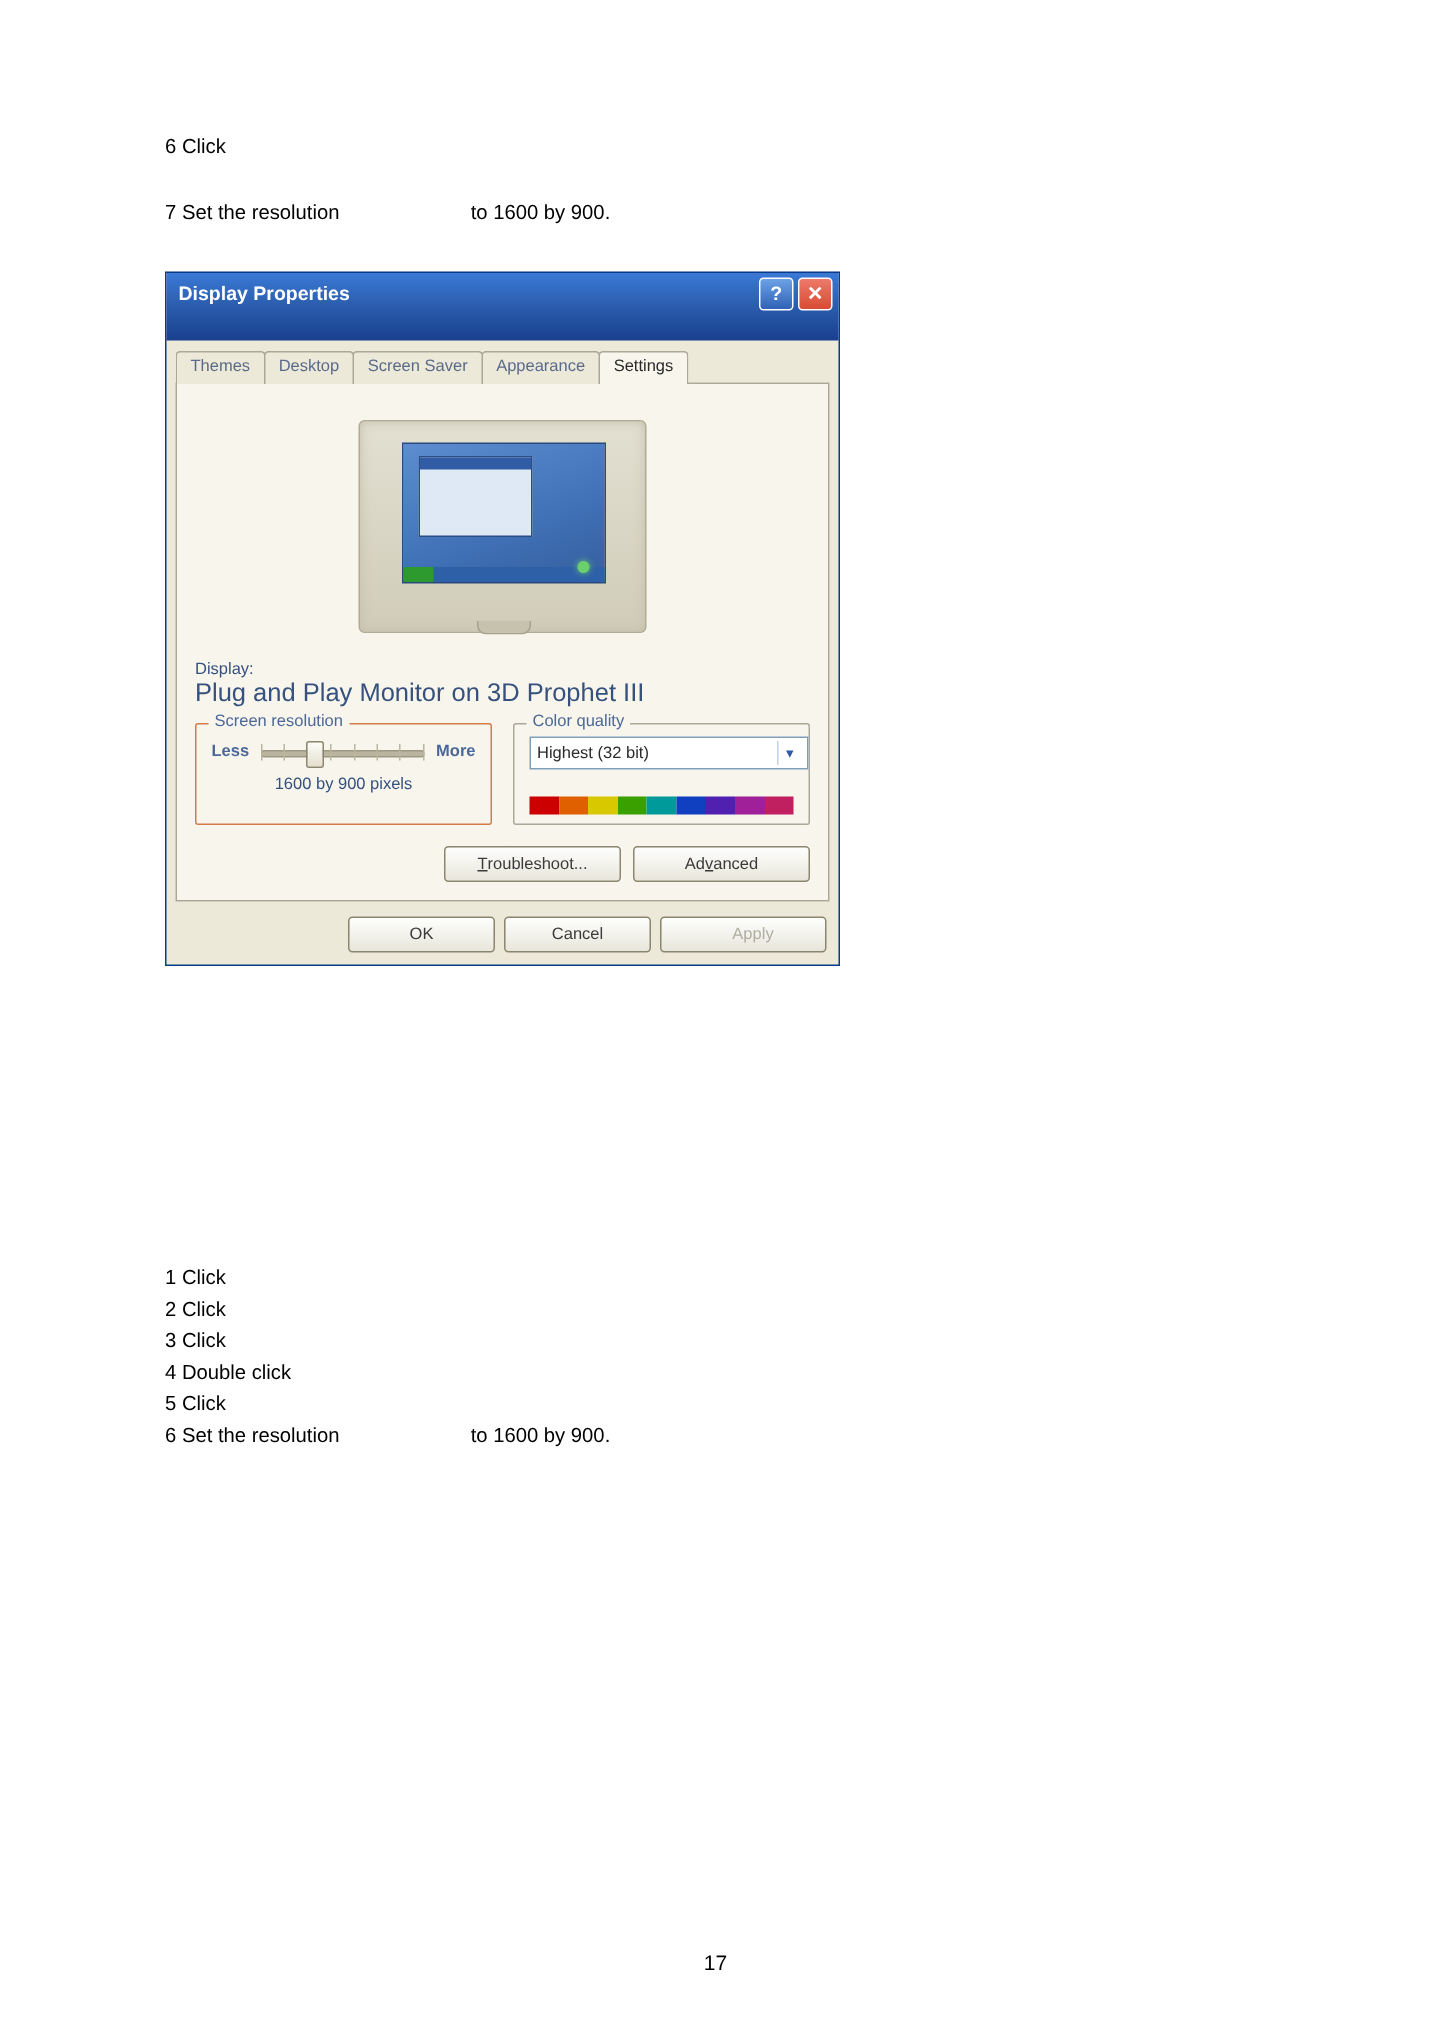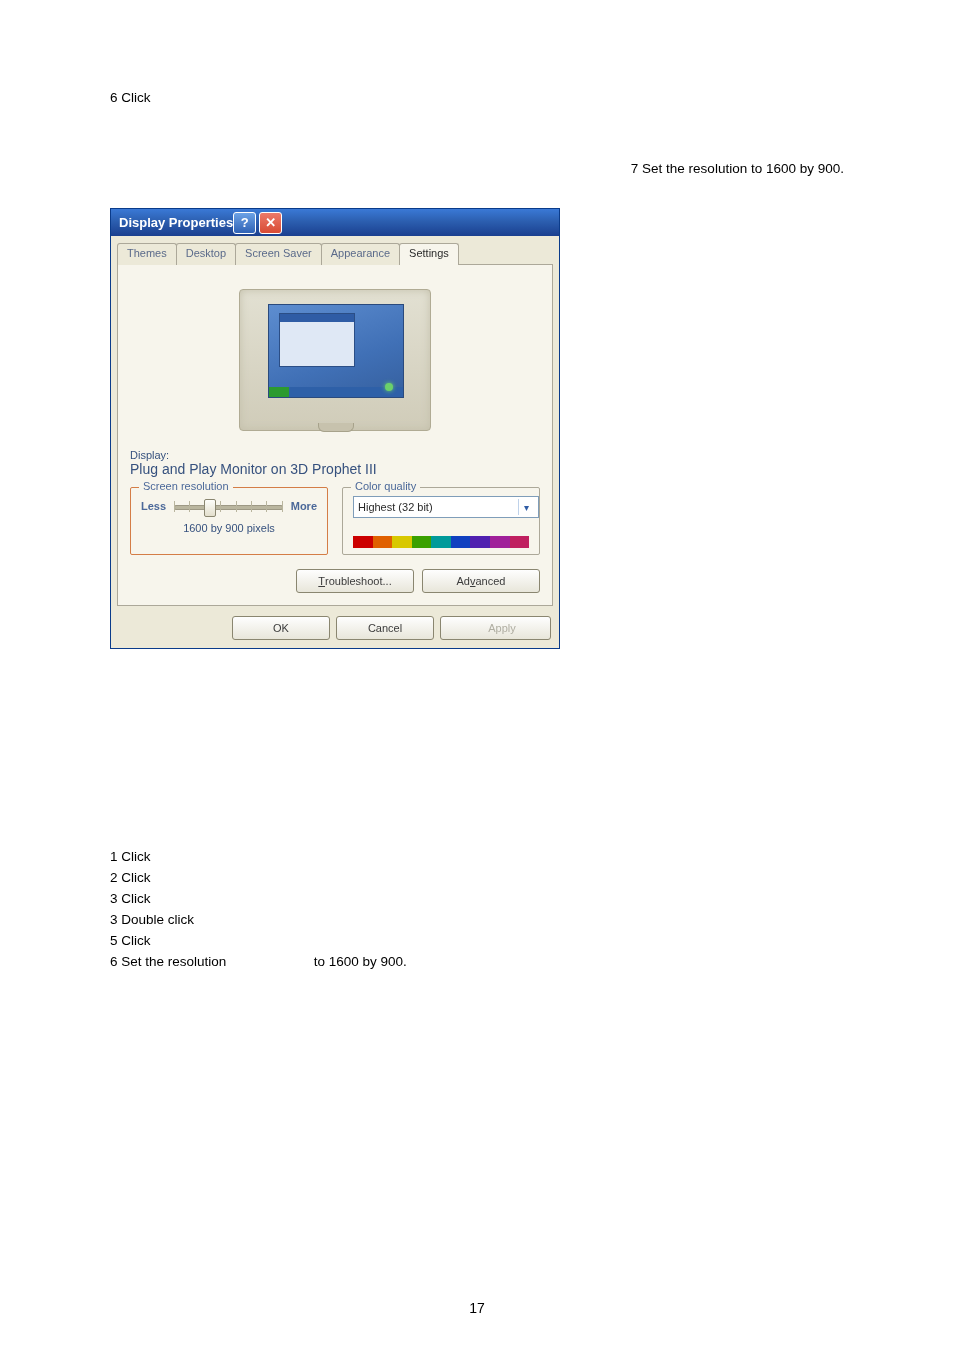--- a/index.html
+++ b/index.html
@@ -1,43 +1,43 @@
 <!DOCTYPE html>
 <html><head>
 <meta charset="utf-8">
 <style>
   html,body{margin:0;padding:0;background:#fff;font-family:Arial,Helvetica,sans-serif;color:#000;}
   .page{width:954px;height:1350px;position:relative;box-sizing:border-box;padding:90px 110px 0 110px;}
   .instr-line{font-size:13.5px;margin:0 0 6px 0;}
-  .instr-line.spaced{margin-top:56px;text-align:right;}
+  .instr-line.spaced{margin-top:29px;}
   .gap-after{height:22px;}
   
   .xp-win{width:448px;margin-top:4px;border:1px solid #0a3b8a;background:#ece9d8;font-family:Tahoma,Arial,sans-serif;}
-  .xp-titlebar{height:27px;background:linear-gradient(#3a79d6 0%,#2c5fb0 45%,#1a3f8f 100%);display:flex;align-items:center;justify-content:flex-start;padding:0 4px 0 8px;}
+  .xp-titlebar{height:27px;background:linear-gradient(#3a79d6 0%,#2c5fb0 45%,#1a3f8f 100%);display:flex;align-items:center;justify-content:space-between;padding:0 4px 18px 8px;}
   .xp-title{color:#fff;font-size:13px;font-weight:700;}
   .xp-title-btns{display:flex;gap:3px;}
   .tbtn{width:21px;height:20px;border:1px solid #fff;border-radius:3px;display:flex;align-items:center;justify-content:center;font-weight:700;font-size:13px;color:#fff;}
   .tbtn.help{background:linear-gradient(#6ca2e6,#2f62b5);}
   .tbtn.close{background:linear-gradient(#ed7a6a,#d84b34);}
   .xp-body{padding:6px 6px 4px 6px;}
   .tabbar{display:flex;height:22px;}
   .tab{font-size:11px;color:#5a6a8a;padding:3px 9px 0 9px;border:1px solid #aca899;border-bottom:none;background:#ece9d8;margin-right:-1px;border-top-left-radius:3px;border-top-right-radius:3px;position:relative;top:1px;}
   .tab.active{background:#f7f5ec;color:#2a2a2a;z-index:2;}
   .tabpanel{border:1px solid #aca899;background:#f7f5ec;padding:10px 12px 12px 12px;}
   .monitor-area{height:170px;display:flex;align-items:center;justify-content:center;}
   .monitor{width:190px;height:140px;background:linear-gradient(#e2e0d2,#d0ccb9);border:1px solid #b0ab94;border-radius:4px;position:relative;box-shadow:inset 0 0 8px #c3bfaa;}
   .screen{position:absolute;left:28px;top:14px;width:134px;height:92px;background:linear-gradient(160deg,#5d8dd0 0%,#4070b6 60%,#355f9e 100%);border:1px solid #2a4a7d;}
   .screen .wnd{position:absolute;left:10px;top:8px;width:74px;height:52px;background:#dfe8f5;border:1px solid #2b4e86;}
   .screen .wnd .hdr{height:8px;background:#2f5ca5;}
   .screen .bar{position:absolute;left:0;bottom:0;right:0;height:10px;background:#2e60a8;}
   .screen .bar::before{content:"";position:absolute;left:0;top:0;width:20px;height:10px;background:#2c9a2f;}
   .screen .pwr{position:absolute;right:10px;bottom:6px;width:8px;height:8px;border-radius:50%;background:#6bd06b;box-shadow:0 0 4px #6bd06b;}
   .stand{position:absolute;left:78px;bottom:-2px;width:34px;height:8px;background:#c7c2ad;border:1px solid #a7a28b;border-top:none;border-radius:0 0 6px 6px;}
   .disp-label{font-size:11px;color:#36517e;margin-top:4px;}
-  .disp-val{font-size:14px;color:#36517e;margin-bottom:10px;}
+  .disp-val{font-size:17px;color:#36517e;margin-bottom:10px;}
   .cols{display:flex;gap:14px;}
   .fieldset{border:1px solid #aca899;border-radius:2px;padding:8px 10px 6px 10px;position:relative;flex:1;}
   .fieldset.res{border-color:#d47d46;}
   .fs-legend{position:absolute;top:-8px;left:8px;background:#f7f5ec;padding:0 4px;font-size:11px;color:#4b6899;}
   .res-row{display:flex;align-items:center;justify-content:space-between;font-size:11px;color:#4b6899;font-weight:bold;}
   .sl-lbl{font-size:11px;color:#4b6899;}
   .slider{position:relative;flex:1;height:20px;margin:0 8px;}
   .track{position:absolute;left:0;right:0;top:9px;height:3px;background:#b9b59e;border:1px solid #9d9884;border-radius:2px;}
   .ticks{position:absolute;left:0;right:0;top:5px;height:11px;display:flex;justify-content:space-between;}
   .ticks span{width:1px;height:11px;background:#b9b59e;}
@@ -158,21 +158,21 @@
     <div class="xpbtn">Cancel</div>
     <div class="xpbtn disabled">Apply</div>
   </div>
 </div>
 
 <div class="sep"></div>
 
 <p class="instr-line">1 Click</p>
 <p class="instr-line">2 Click</p>
 <p class="instr-line">3 Click</p>
-<p class="instr-line">3 Double click</p>
+<p class="instr-line">4 Double click</p>
 <p class="instr-line">5 Click</p>
 <p class="instr-line">
   <span style="display:inline-block;width:200px;">6 Set the resolution</span>
   <span>to 1600 by 900.</span>
 </p>
 
 <div class="footer">17</div>
 
 </div>
 

